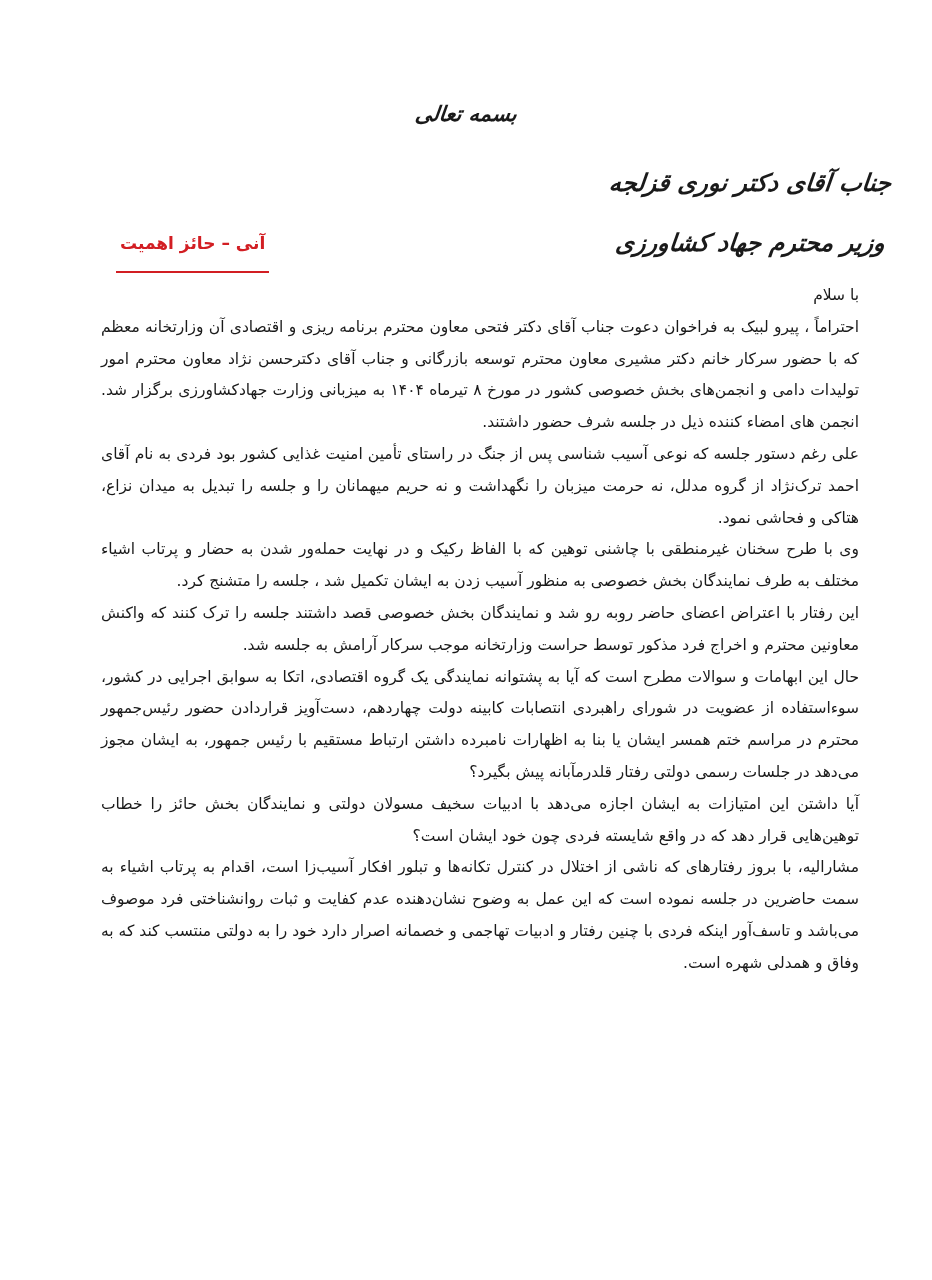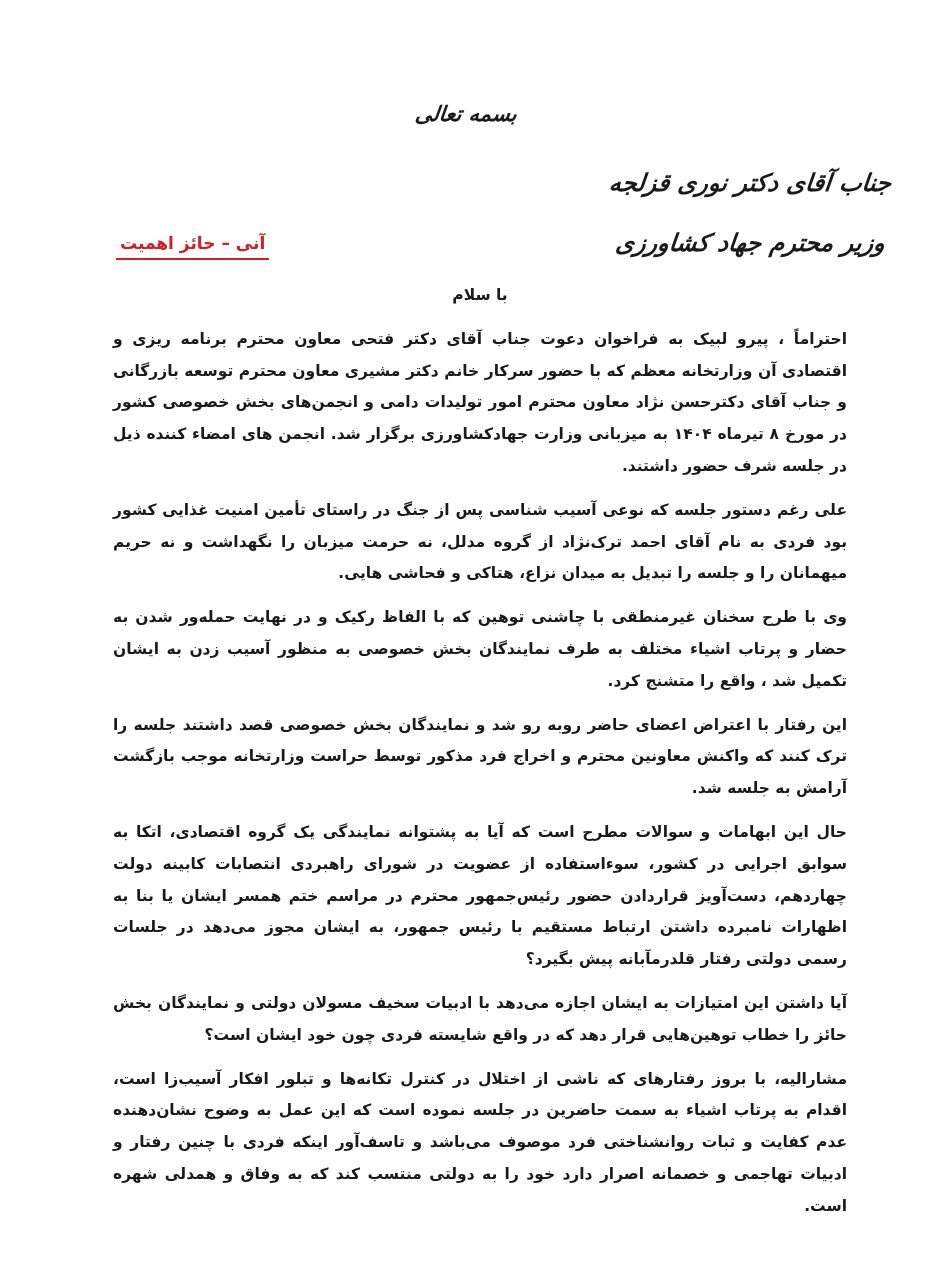--- a/index.html
+++ b/index.html
@@ -50,63 +50,62 @@
     margin-top: 30px;
   }
   
   .priority-label {
     position: absolute;
     top: 233px;
     left: 116px;
     color: #d21e23;
     font-weight: bold;
     font-size: 17px;
-    padding: 0 4px 5px 4px;
+    padding: 0 4px 18px 4px;
     border-bottom: 2px solid #d21e23;
     transform: none;
   }
   
   .letter-body {
     position: absolute;
     top: 280px;
     right: 73px;
     left: 101px;
     font-size: 15.5px;
     line-height: 31.8px;
     text-align: justify;
     text-justify: inter-word;
   }
   .salutation {
-    font-weight: bold;
-    text-align: center;
+    font-weight: normal;
+    text-align: right;
   }
   .letter-body p {
-    margin: 12px;
+    margin: 0;
     padding: 0;
-    font-weight: bold;
   }
 </style>
 </head>
 <body>
 
 <div class="page">
 
   <div class="besmele">بسمه تعالی</div>
 
   <div class="addressee">
     <div class="line1">جناب آقای دکتر نوری قزلجه</div>
     <div class="line2">وزیر محترم جهاد کشاورزی</div>
   </div>
 
   <div class="priority-label">آنی – حائز اهمیت</div>
 
   <div class="letter-body">
     <div class="salutation">با سلام</div>
     <p>احتراماً ، پیرو لبیک به فراخوان دعوت جناب آقای دکتر فتحی معاون محترم برنامه ریزی و اقتصادی آن وزارتخانه معظم که با حضور سرکار خانم دکتر مشیری معاون محترم توسعه بازرگانی و جناب آقای دکترحسن نژاد معاون محترم امور تولیدات دامی و  انجمن‌های بخش خصوصی کشور در مورخ ۸ تیرماه ۱۴۰۴ به میزبانی وزارت جهادکشاورزی برگزار شد. انجمن های امضاء کننده ذیل در جلسه شرف حضور داشتند.</p>
-    <p>علی رغم دستور جلسه که نوعی آسیب شناسی پس از جنگ در راستای تأمین امنیت غذایی کشور بود فردی به نام آقای احمد ترک‌نژاد از گروه مدلل، نه حرمت میزبان را نگهداشت و نه حریم میهمانان را و جلسه را تبدیل به میدان نزاع، هتاکی و فحاشی هایی.</p>
-    <p>وی با طرح سخنان غیرمنطقی با چاشنی توهین که با الفاظ رکیک و در نهایت حمله‌ور شدن به حضار و پرتاب اشیاء مختلف به طرف نمایندگان بخش خصوصی به منظور آسیب زدن به ایشان تکمیل شد ، واقع را متشنج کرد.</p>
-    <p>این رفتار با اعتراض اعضای حاضر روبه رو شد و نمایندگان بخش خصوصی قصد داشتند جلسه را ترک کنند که واکنش معاونین محترم و اخراج فرد مذکور توسط حراست وزارتخانه موجب بازگشت آرامش به جلسه شد.</p>
+    <p>علی رغم دستور جلسه که نوعی آسیب شناسی پس از جنگ در راستای تأمین امنیت غذایی کشور بود فردی به نام آقای احمد ترک‌نژاد از گروه مدلل، نه حرمت میزبان را نگهداشت و نه حریم میهمانان را و جلسه را تبدیل به میدان نزاع، هتاکی و فحاشی نمود.</p>
+    <p>وی با طرح سخنان غیرمنطقی با چاشنی توهین که با الفاظ رکیک و در نهایت حمله‌ور شدن به حضار و پرتاب اشیاء مختلف به طرف نمایندگان بخش خصوصی به منظور آسیب زدن به ایشان تکمیل شد ، جلسه را متشنج کرد.</p>
+    <p>این رفتار با اعتراض اعضای حاضر روبه رو شد و نمایندگان بخش خصوصی قصد داشتند جلسه را ترک کنند که واکنش معاونین محترم و اخراج فرد مذکور توسط حراست وزارتخانه موجب سرکار آرامش به جلسه شد.</p>
     <p>حال این ابهامات و سوالات مطرح است که آیا به پشتوانه نمایندگی یک گروه اقتصادی، اتکا به سوابق اجرایی در کشور، سوءاستفاده از عضویت در شورای راهبردی انتصابات کابینه دولت چهاردهم، دست‌آویز قراردادن حضور رئیس‌جمهور محترم در مراسم ختم همسر ایشان یا بنا به اظهارات نامبرده داشتن ارتباط مستقیم با رئیس جمهور، به ایشان مجوز می‌دهد در جلسات رسمی دولتی رفتار قلدرمآبانه پیش بگیرد؟</p>
     <p>آیا داشتن این امتیازات به ایشان اجازه می‌دهد با ادبیات سخیف مسولان دولتی و نمایندگان بخش حائز را خطاب توهین‌هایی قرار دهد که در واقع شایسته فردی چون خود ایشان است؟</p>
     <p>مشارالیه، با بروز رفتارهای که ناشی از اختلال در کنترل تکانه‌ها و تبلور افکار آسیب‌زا است، اقدام به پرتاب اشیاء به سمت حاضرین در جلسه نموده است که این عمل به وضوح نشان‌دهنده عدم کفایت و ثبات روانشناختی فرد موصوف می‌باشد و تاسف‌آور اینکه فردی با چنین رفتار و ادبیات تهاجمی و خصمانه اصرار دارد خود را به دولتی منتسب کند که به وفاق و همدلی شهره است.</p>
   </div>
 
 </div>
 
 </body></html>

